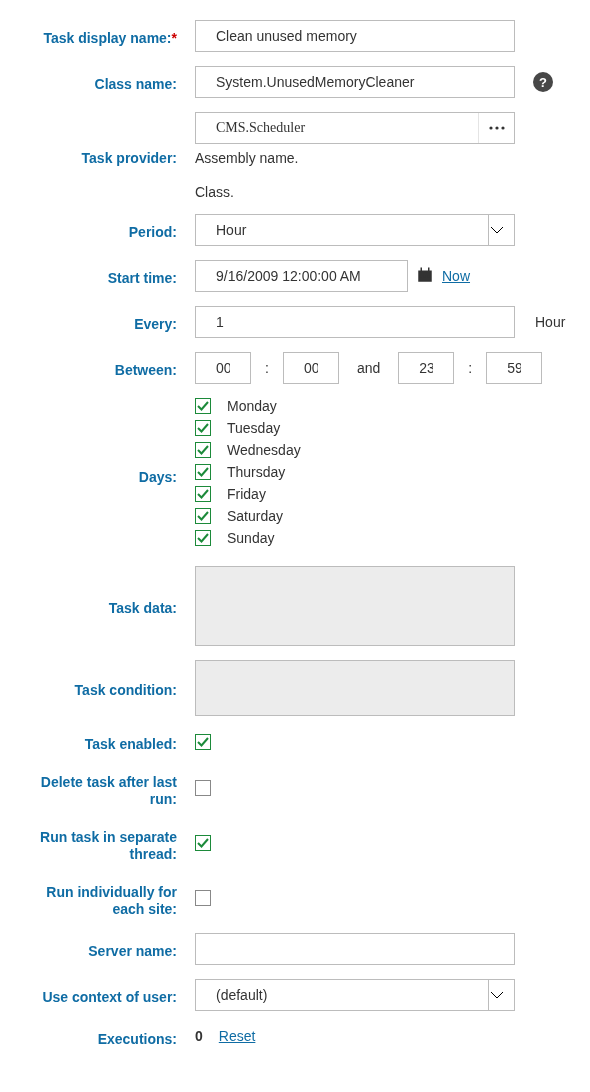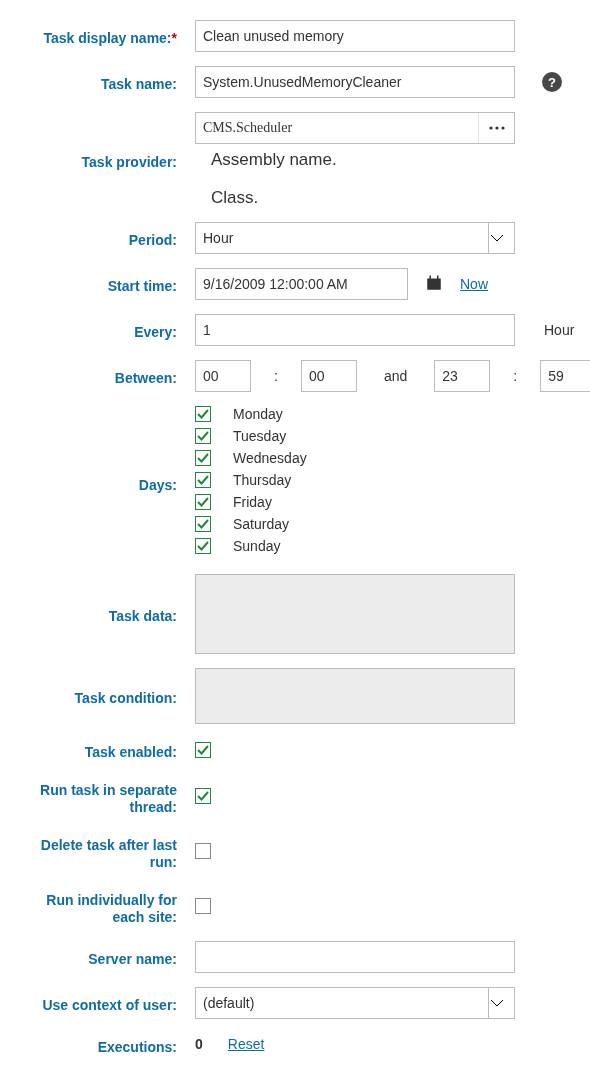--- a/index.html
+++ b/index.html
@@ -30,25 +30,25 @@
     padding-top: 6px;
     line-height: 1.25;
   }
   .required { color: #c00; }
   .field-col {
     flex: 1;
     display: flex;
     flex-direction: column;
     align-items: flex-start;
   }
-  .hstack { display:flex; align-items:center; gap:17px; }
+  .hstack { display:flex; align-items:center; gap:8px; }
   input[type=text], textarea, select {
     font-family: inherit;
     font-size: 14px;
-    padding: 5px 7px;
+    padding: 5px 20px;
     border: 1px solid #bcbcbc;
     background: #fff;
     color: #333;
     height: 32px;
   }
   textarea {
     height: 80px;
     resize: none;
     background: #ececec;
   }
@@ -76,60 +76,60 @@
       #fff;
     padding-right:30px;
     position:relative;
   }
   .select-wrap { position:relative; width:320px; }
   .select-wrap::after {
     content:""; position:absolute; right:0; top:0; bottom:0; width:26px;
     border-left:1px solid #bcbcbc; pointer-events:none;
   }
   .helper {
-    font-size: 17px; color:#333; margin-top:6px;margin-left:16px;
+    font-size: 14px; color:#333; margin-top:6px;
   }
   .help-icon {
     width:20px; height:20px; border-radius:50%;
     background:#474747; color:#fff; display:inline-flex;
     align-items:center; justify-content:center; font-weight:bold;
     font-size:13px; margin-left:10px; cursor:pointer;
   }
   .link { color:#0f6ca4; text-decoration:underline; cursor:pointer; }
   .cal-icon {
     width:18px; height:18px; cursor:pointer; color:#333;
   }
   .checkbox {
     width:16px; height:16px; border:1px solid #888; display:inline-flex;
     align-items:center; justify-content:center; background:#fff; cursor:pointer;
   }
   .checkbox.checked { border-color:#1c8a3a; }
   .checkbox.checked svg { display:block; }
   .checkbox svg { display:none; }
-  .day-row { display:flex; align-items:center; gap:22px; margin-bottom:6px; }
+  .day-row { display:flex; align-items:center; gap:16px; margin-bottom:6px; }
   .exec-value { font-weight:700; margin-right:8px; }
   .unit { margin-left:12px; color:#333; }
   .between-sep { margin:0 6px; }
 </style>
 </head>
 <body>
 
 <div class="form">
 
   <div class="row">
     <div class="label-col">
       <span>Task display name:</span><span class="required">*</span>
     </div>
     <div class="field-col">
       <input type="text" class="w-wide" value="Clean unused memory" style="">
     </div>
   </div>
 
   <div class="row">
-    <div class="label-col">Task name:</div>
+    <div class="label-col">Class name:</div>
     <div class="field-col">
       <div class="hstack">
         <input type="text" class="w-wide" value="System.UnusedMemoryCleaner" style="">
         <span class="help-icon">?</span>
       </div>
     </div>
   </div>
 
   <div class="row">
     <div class="label-col">Task provider:</div>
@@ -287,40 +287,40 @@
     <div class="field-col">
       <span class="checkbox checked">
         <svg width="12" height="12" viewBox="0 0 12 12">
             <path d="M1 6 L4.5 9.5 L11 2" stroke="#1c8a3a" stroke-width="2" fill="none"></path>
           </svg>
       </span>
     </div>
   </div>
 
   <div class="row">
+    <div class="label-col">Delete task after last run:</div>
+    <div class="field-col">
+      <span class="checkbox">
+        
+      </span>
+    </div>
+  </div>
+
+  <div class="row">
     <div class="label-col">Run task in separate thread:</div>
     <div class="field-col">
       <span class="checkbox checked">
         <svg width="12" height="12" viewBox="0 0 12 12">
             <path d="M1 6 L4.5 9.5 L11 2" stroke="#1c8a3a" stroke-width="2" fill="none"></path>
           </svg>
       </span>
     </div>
   </div>
 
   <div class="row">
-    <div class="label-col">Delete task after last run:</div>
-    <div class="field-col">
-      <span class="checkbox">
-        
-      </span>
-    </div>
-  </div>
-
-  <div class="row">
     <div class="label-col">Run individually for each site:</div>
     <div class="field-col">
       <span class="checkbox">
         
       </span>
     </div>
   </div>
 
   <div class="row">
     <div class="label-col">Server name:</div>

